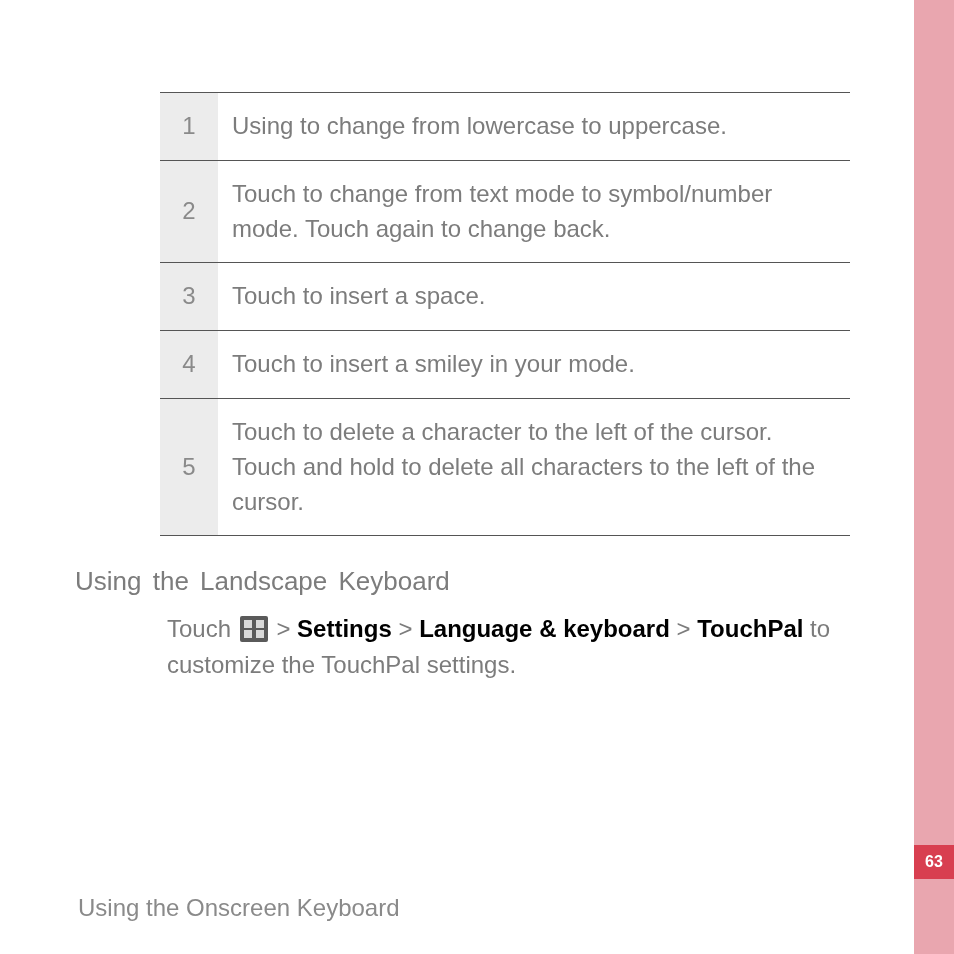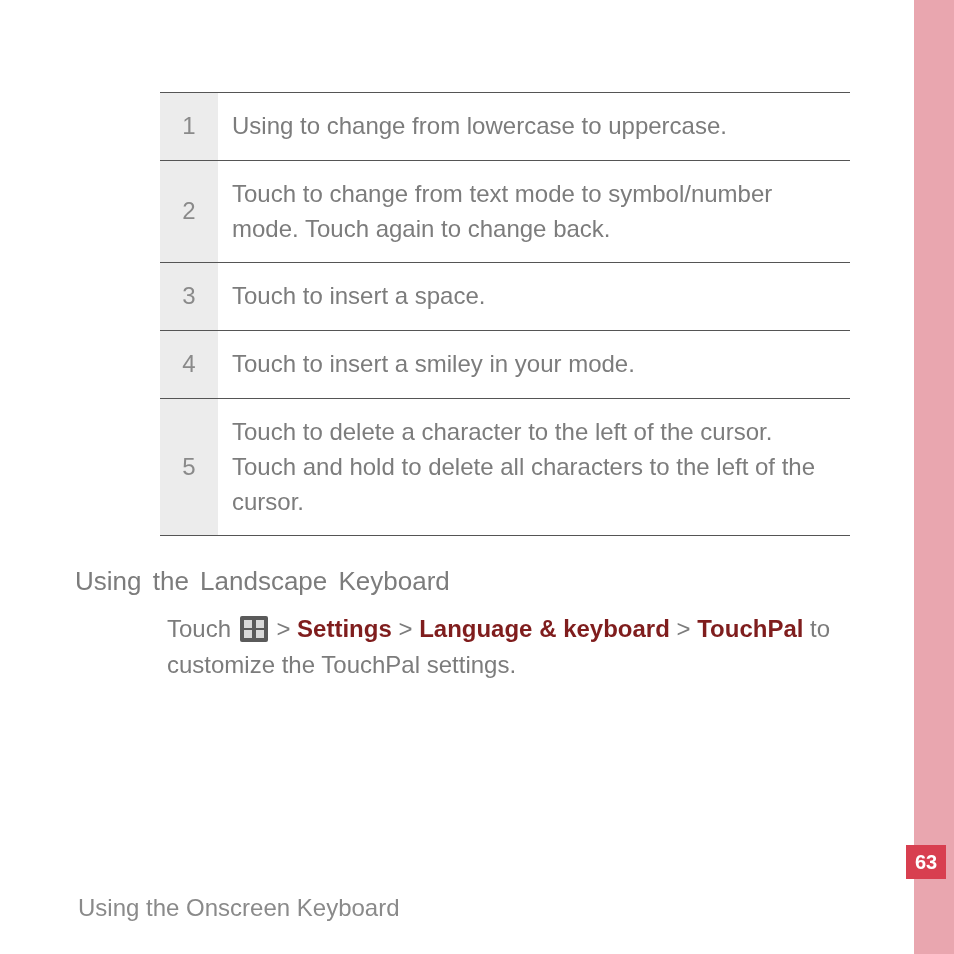--- a/index.html
+++ b/index.html
@@ -16,27 +16,27 @@
   .side-tab {
     position: absolute;
     top: 0;
     right: 0;
     width: 40px;
     height: 954px;
     background: #e9a6af;
   }
   .page-badge {
     position: absolute;
-    right: 8px;
+    right: 0;
     top: 845px;
     width: 40px;
     height: 34px;
     background: #d83f50;
     color: #ffffff;
-    font-size: 20px;
+    font-size: 16px;
     line-height: 34px;
     text-align: center;
     font-weight: bold;
   }
   .content {
     position: absolute;
     left: 75px;
     top: 92px;
     width: 800px;
   }
@@ -96,21 +96,21 @@
   .inline-icon .sq {
     position: absolute;
     width: 8px;
     height: 8px;
     background: #d9d9d9;
   }
   .inline-icon .s1 { left: 4px; top: 4px; }
   .inline-icon .s2 { left: 16px; top: 4px; }
   .inline-icon .s3 { left: 4px; top: 14px; }
   .inline-icon .s4 { left: 16px; top: 14px; }
-  .bold { font-weight: bold; color: #7f1d1d; }
+  .bold { font-weight: bold; color: #000000; }
   .footer-line {
     position: absolute;
     left: 78px;
     top: 894px;
     font-size: 24px;
     color: #8a8a8a;
   }
 </style>
 </head>
 <body>

